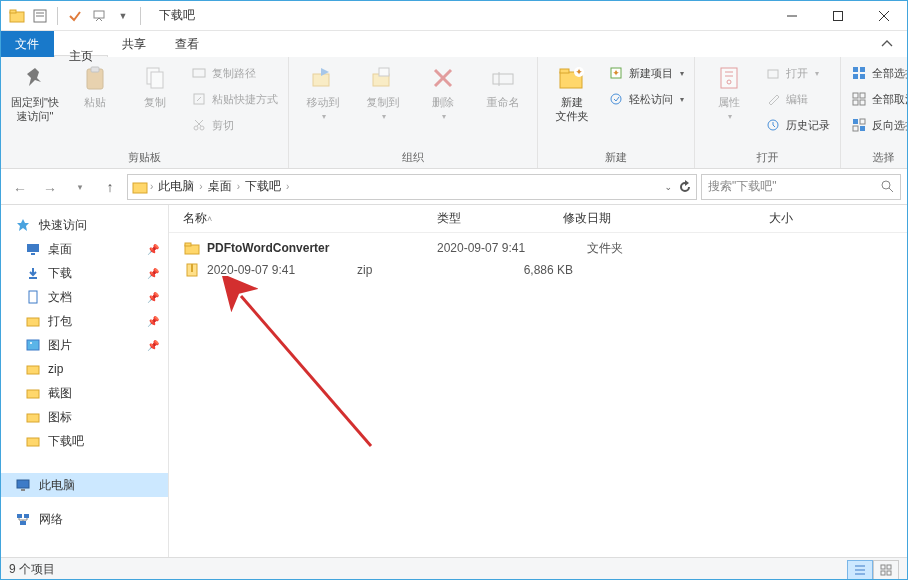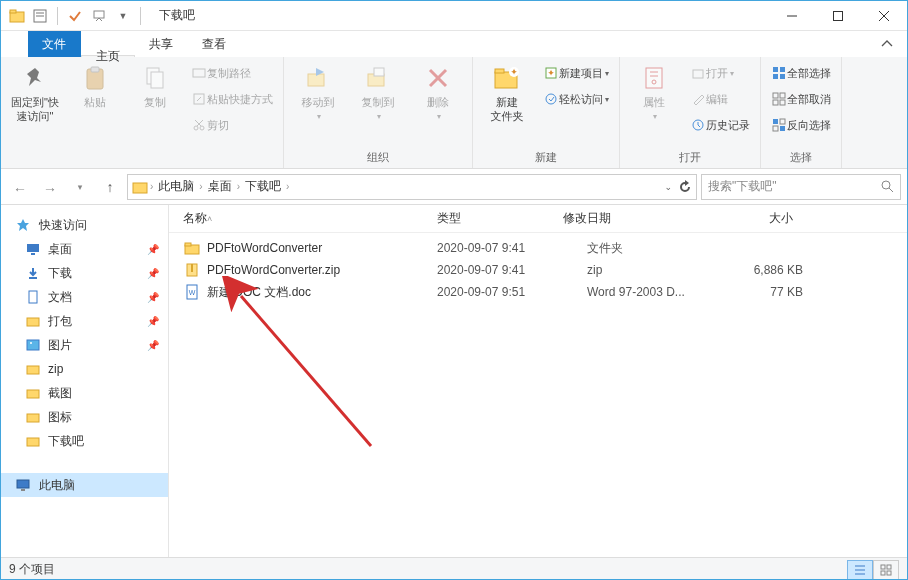--- a/index.html
+++ b/index.html
@@ -10,33 +10,33 @@
 .titlebar-icon { width: 16px; height: 16px; display: inline-flex; align-items: center; justify-content: center; }
 .qat-icon { width: 18px; height: 22px; display: inline-flex; align-items: center; justify-content: center; color: #555; }
 .qat-sep { width: 1px; height: 18px; background: #ccc; margin: 0 2px; }
 .titlebar-title { margin-left: 10px; font-size: 12px; color: #333; }
 .titlebar-spacer { flex: 1; }
 .win-controls { display: flex; }
 .win-btn { width: 46px; height: 30px; display: flex; align-items: center; justify-content: center; font-size: 11px; color: #333; }
 
 .tabs { height: 26px; display: flex; align-items: stretch; background: #fff; }
 .tab { padding: 0 14px; font-size: 12px; display: flex; align-items: center; color: #333; border-right: 1px solid transparent; }
-.tab.file { background: #1979ca; color: #fff; margin-left: 27px; }
+.tab.file { background: #1979ca; color: #fff; }
 .tab.active { background: #f5f5f5; border: 1px solid #ddd; border-bottom: none; margin-top: 24px; }
 .tabs-spacer { flex: 1; }
 .ribbon-help { width: 40px; display: flex; align-items: center; justify-content: center; }
 
 .ribbon { height: 112px; background: #f5f6f7; border-bottom: 1px solid #ddd; display: flex; }
 .rgroup { display: flex; flex-direction: column; border-right: 1px solid #e3e3e3; padding: 3px 6px 0; }
 .rgroup-body { flex: 1; display: flex; align-items: flex-start; gap: 4px; }
 .rgroup-label { text-align: center; font-size: 11px; color: #666; padding: 2px 0 3px; }
 .big-btn { display: flex; flex-direction: column; align-items: center; justify-content: flex-start; width: 56px; padding-top: 2px; gap: 2px; font-size: 11px; color: #444; text-align: center; line-height: 1.25; }
 .big-btn .ic { width: 32px; height: 32px; display: flex; align-items: center; justify-content: center; }
 .small-col { display: flex; flex-direction: column; gap: 4px; padding-top: 2px; }
-.small-btn { display: flex; align-items: center; font-size: 11px; color: #444; height: 22px; padding: 0 4px; white-space: nowrap; }
+.small-btn { display: flex; align-items: center; gap: 5px; font-size: 11px; color: #444; height: 22px; padding: 0 4px; white-space: nowrap; }
 .small-btn .ic { width: 16px; height: 16px; display: flex; align-items: center; justify-content: center; }
 .disabled { opacity: 0.45; }
 .dd-caret { font-size: 8px; color: #666; margin-left: 2px; }
 
 .navbar { height: 36px; border-bottom: 1px solid #ddd; display: flex; align-items: center; padding: 0 6px; gap: 4px; }
 .nav-btn { width: 26px; height: 26px; display: flex; align-items: center; justify-content: center; color: #888; font-size: 14px; }
 .nav-btn.enabled { color: #555; }
 .breadcrumb { flex: 1; height: 26px; border: 1px solid #ccc; display: flex; align-items: center; padding: 0 4px; font-size: 12px; color: #333; gap: 2px; }
 .bc-seg { display: flex; align-items: center; gap: 4px; padding: 0 3px; }
 .bc-chev { color: #999; font-size: 10px; }
@@ -54,21 +54,21 @@
 .filepane { flex: 1; display: flex; flex-direction: column; }
 .col-headers { height: 28px; display: flex; align-items: center; border-bottom: 1px solid #eee; font-size: 12px; color: #333; padding-left: 14px; }
 .col-headers .col { padding-right: 10px; }
 .col.name { width: 254px; display: flex; align-items: center; }
 .col.date { width: 150px; }
 .col.type { width: 126px; }
 .col.size { width: 90px; text-align: right; }
 .rows { padding-top: 4px; }
 .row { height: 22px; display: flex; align-items: center; font-size: 12px; color: #333; padding-left: 14px; }
 .row .ic { width: 18px; height: 18px; margin-right: 6px; display: flex; align-items: center; justify-content: center; }
-.row .c-name { width: 230px; white-space: nowrap; overflow: hidden; text-overflow: ellipsis; }
+.row .c-name { width: 230px; white-space: nowrap; overflow: hidden; text-overflow: ellipsis; font-weight: bold; }
 .row .c-date { width: 150px; color: #555; }
 .row .c-type { width: 126px; color: #555; white-space: nowrap; overflow: hidden; text-overflow: ellipsis; }
 .row .c-size { width: 90px; text-align: right; color: #555; }
 
 .statusbar { height: 24px; border-top: 1px solid #ddd; display: flex; align-items: center; padding: 0 8px; font-size: 12px; color: #444; background: #f5f6f7; }
 .statusbar .spacer { flex: 1; }
 .view-toggle { display: flex; gap: 0; }
 .view-toggle .vb { width: 26px; height: 20px; border: 1px solid #ccc; display: flex; align-items: center; justify-content: center; font-size: 11px; }
 .view-toggle .vb.active { background: #cce8ff; border-color: #7ab6e8; }
 
@@ -197,20 +197,21 @@
                 <circle cx="4" cy="10" r="2" fill="none" stroke="#888"></circle>
                 <circle cx="10" cy="10" r="2" fill="none" stroke="#888"></circle>
                 <line x1="5" y1="8" x2="11" y2="2" stroke="#888"></line>
                 <line x1="9" y1="8" x2="3" y2="2" stroke="#888"></line>
               </svg>
             </span>
             <span>剪切</span>
           </div>
       </div>
     </div>
+    <div class="rgroup-label">剪贴板</div>
   </div>
 
   <div class="rgroup">
     <div class="rgroup-body">
       <div class="big-btn disabled">
         <span class="ic">
             <svg width="28" height="28">
               <rect x="4" y="10" width="16" height="12" fill="#ffe08a" stroke="#d9a62e"></rect>
               <path d="M12 4 L20 8 L12 12 Z" fill="#4a90d9"></path>
             </svg>
@@ -230,20 +231,29 @@
       </div>
       <div class="big-btn disabled">
         <span class="ic">
             <svg width="28" height="28">
               <line x1="6" y1="6" x2="22" y2="22" stroke="#c33" stroke-width="3"></line>
               <line x1="22" y1="6" x2="6" y2="22" stroke="#c33" stroke-width="3"></line>
             </svg>
           </span>
         <span>删除</span>
           <span class="dd-caret">▾</span>
+      </div>
+      <div class="big-btn disabled">
+        <span class="ic">
+            <svg width="28" height="28">
+              <rect x="4" y="10" width="20" height="10" fill="none" stroke="#888"></rect>
+              <line x1="10" y1="8" x2="10" y2="22" stroke="#888"></line>
+            </svg>
+          </span>
+        <span>重命名</span>
       </div>
     </div>
     <div class="rgroup-label">组织</div>
   </div>
 
   <div class="rgroup">
     <div class="rgroup-body">
       <div class="big-btn">
         <span class="ic">
             <svg width="30" height="30">
@@ -502,20 +512,31 @@
     <div class="side-item top selected">
         <span class="tic">
           <svg width="14" height="14">
             <rect x="1" y="2" width="12" height="8" fill="#3d7bc7" stroke="#2a5a94"></rect>
             <rect x="5" y="11" width="4" height="2" fill="#888"></rect>
           </svg>
         </span>
         <span>此电脑</span>
       </div>
     <div class="side-group-gap"></div>
+    <div class="side-item top">
+        <span class="tic">
+          <svg width="14" height="14">
+            <rect x="1" y="2" width="5" height="4" fill="#3d7bc7"></rect>
+            <rect x="8" y="2" width="5" height="4" fill="#3d7bc7"></rect>
+            <rect x="4" y="9" width="6" height="4" fill="#3d7bc7"></rect>
+            <path d="M3 6 L3 8 L11 8 L11 6 M7 8 L7 9" fill="none" stroke="#888"></path>
+          </svg>
+        </span>
+        <span>网络</span>
+      </div>
   </div>
 
   <div class="filepane">
     <div class="col-headers">
       <div class="col name">
           <span>名称</span>
           <span style="margin-right:40px;color:#999;font-size:9px;">˄</span>
         </div>
       <div class="col type">类型</div>
       <div class="col date">修改日期</div>
@@ -534,36 +555,23 @@
           <span class="c-type">文件夹</span>
           <span class="c-size"></span>
         </div>
         <div class="row">
           <span class="ic">
             <svg width="16" height="16">
               <rect x="3" y="2" width="10" height="12" fill="#ffe08a" stroke="#d9a62e"></rect>
               <rect x="7" y="2" width="2" height="8" fill="#d9a62e"></rect>
             </svg>
           </span>
-          <span class="c-name">PDFtoWordConverter.zip</span>
           <span class="c-date">2020-09-07 9:41</span>
           <span class="c-type">zip</span>
           <span class="c-size">6,886 KB</span>
-        </div>
-        <div class="row">
-          <span class="ic">
-            <svg width="16" height="16">
-              <rect x="3" y="1" width="10" height="14" fill="#fff" stroke="#3d7bc7"></rect>
-              <text x="8" y="11" font-size="7" text-anchor="middle" fill="#3d7bc7">W</text>
-            </svg>
-          </span>
-          <span class="c-name">新建 DOC 文档.doc</span>
-          <span class="c-date">2020-09-07 9:51</span>
-          <span class="c-type">Word 97-2003 D...</span>
-          <span class="c-size">77 KB</span>
         </div>
       </div>
   </div>
 </div>
 
 <div class="statusbar">
   <span>9 个项目</span>
   <div class="spacer"></div>
   <div class="view-toggle">
     <div class="vb active">

